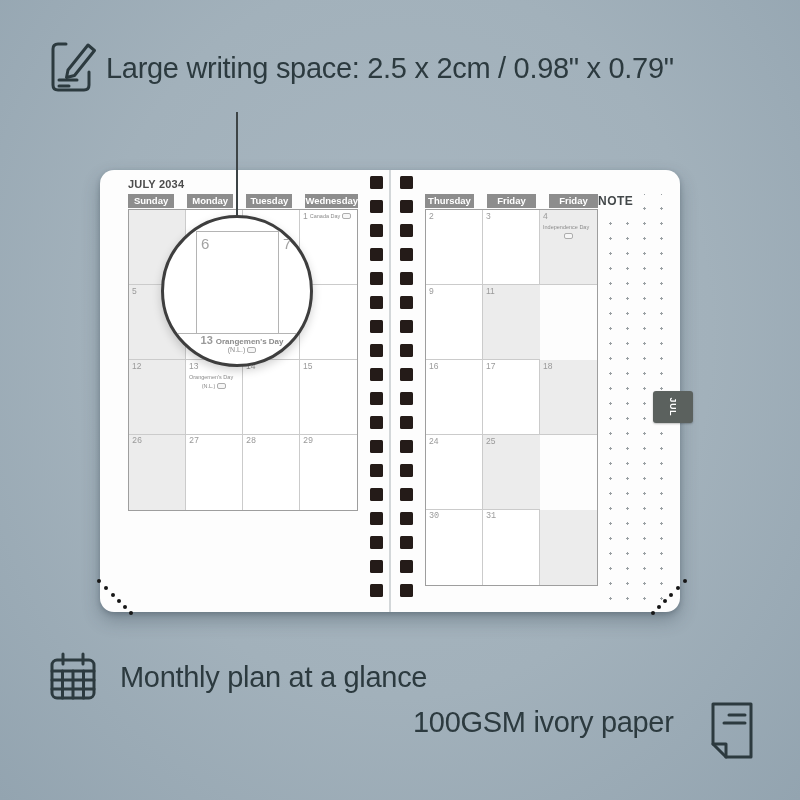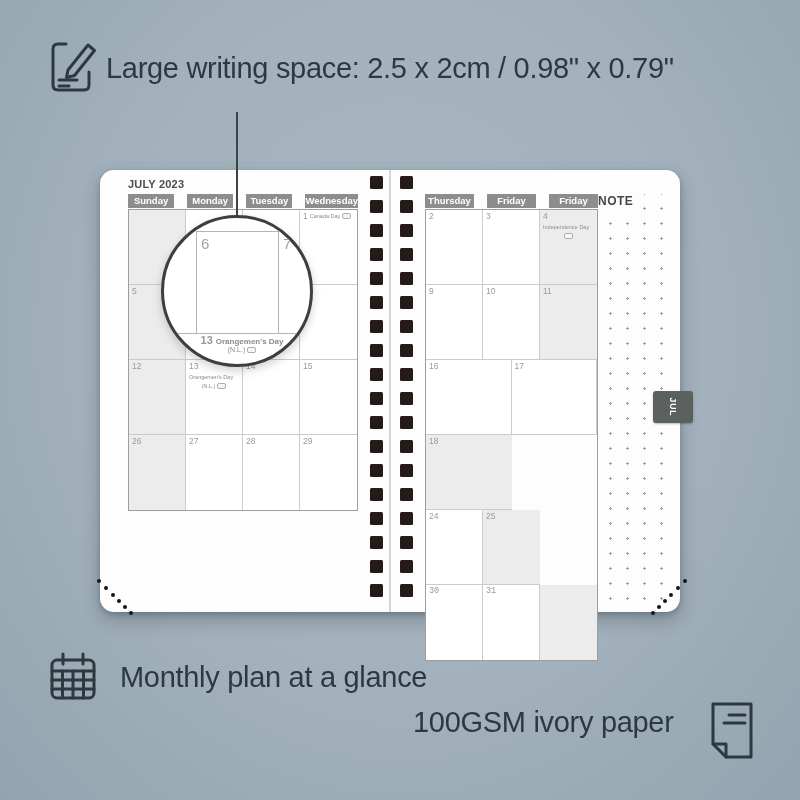--- a/index.html
+++ b/index.html
@@ -82,21 +82,21 @@
     <svg width="50" height="60" viewBox="0 0 50 60" fill="none" stroke="#2c3a3f" stroke-width="3" stroke-linecap="round" stroke-linejoin="round">
       <path d="M18 8 H10 Q5 8 5 13 V49 Q5 54 10 54 H36 Q41 54 41 49 V36"></path>
       <path d="M20 34 L40 9 L46.5 14.5 L26.5 39.5 L18.5 41.5 Z"></path>
       <path d="M11 44 H29 M11 50 H21"></path>
     </svg>
   </div>
   <div class="anno anno-top-text">Large writing space: 2.5 x 2cm / 0.98" x 0.79"</div>
   <div class="pointer-line"></div>
 
   <div class="spread">
-    <div class="month-title">JULY 2023</div>
+    <div class="month-title">JULY 2034</div>
 
     <div id="cal-left" class="cal" style="left:28px; width:230px;">
         <div class="cal-head" style="grid-template-columns: repeat(4, 1fr);">
           <div class="hcell">Sunday</div>
           <div class="hcell">Monday</div>
           <div class="hcell">Tuesday</div>
           <div class="hcell">Wednesday</div>
         </div>
         <div class="cal-body">
           <div class="cal-row" style="grid-template-columns: repeat(4, 1fr);">
@@ -159,21 +159,21 @@
               <div class="cellrow">
                 <span class="dnum">14</span>
               </div>
             </div>
             <div class="cell">
               <div class="cellrow">
                 <span class="dnum">15</span>
               </div>
             </div>
           </div>
-          <div class="cal-row" style="grid-template-columns: repeat(4, 1fr);">
+          <div class="cal-row" style="grid-template-columns: repeat(4, 1fr); font-family: Liberation Mono, monospace;">
             <div class="cell shade">
               <div class="cellrow">
                 <span class="dnum">26</span>
               </div>
             </div>
             <div class="cell">
               <div class="cellrow">
                 <span class="dnum">27</span>
               </div>
             </div>
@@ -220,32 +220,27 @@
                 <span class="flagbox"></span>
               </div>
             </div>
           </div>
           <div class="cal-row" style="grid-template-columns: repeat(3, 1fr);">
             <div class="cell">
               <div class="cellrow">
                 <span class="dnum">9</span>
               </div>
             </div>
-            <div class="cell">
-              <div class="cellrow">
-                <span class="dnum">10</span>
-              </div>
-            </div>
             <div class="cell shade">
               <div class="cellrow">
                 <span class="dnum">11</span>
               </div>
             </div>
           </div>
-          <div class="cal-row" style="grid-template-columns: repeat(2, 1fr);">
+          <div class="cal-row" style="grid-template-columns: repeat(3, 1fr);">
             <div class="cell">
               <div class="cellrow">
                 <span class="dnum">16</span>
               </div>
             </div>
             <div class="cell">
               <div class="cellrow">
                 <span class="dnum">17</span>
               </div>
             </div>

